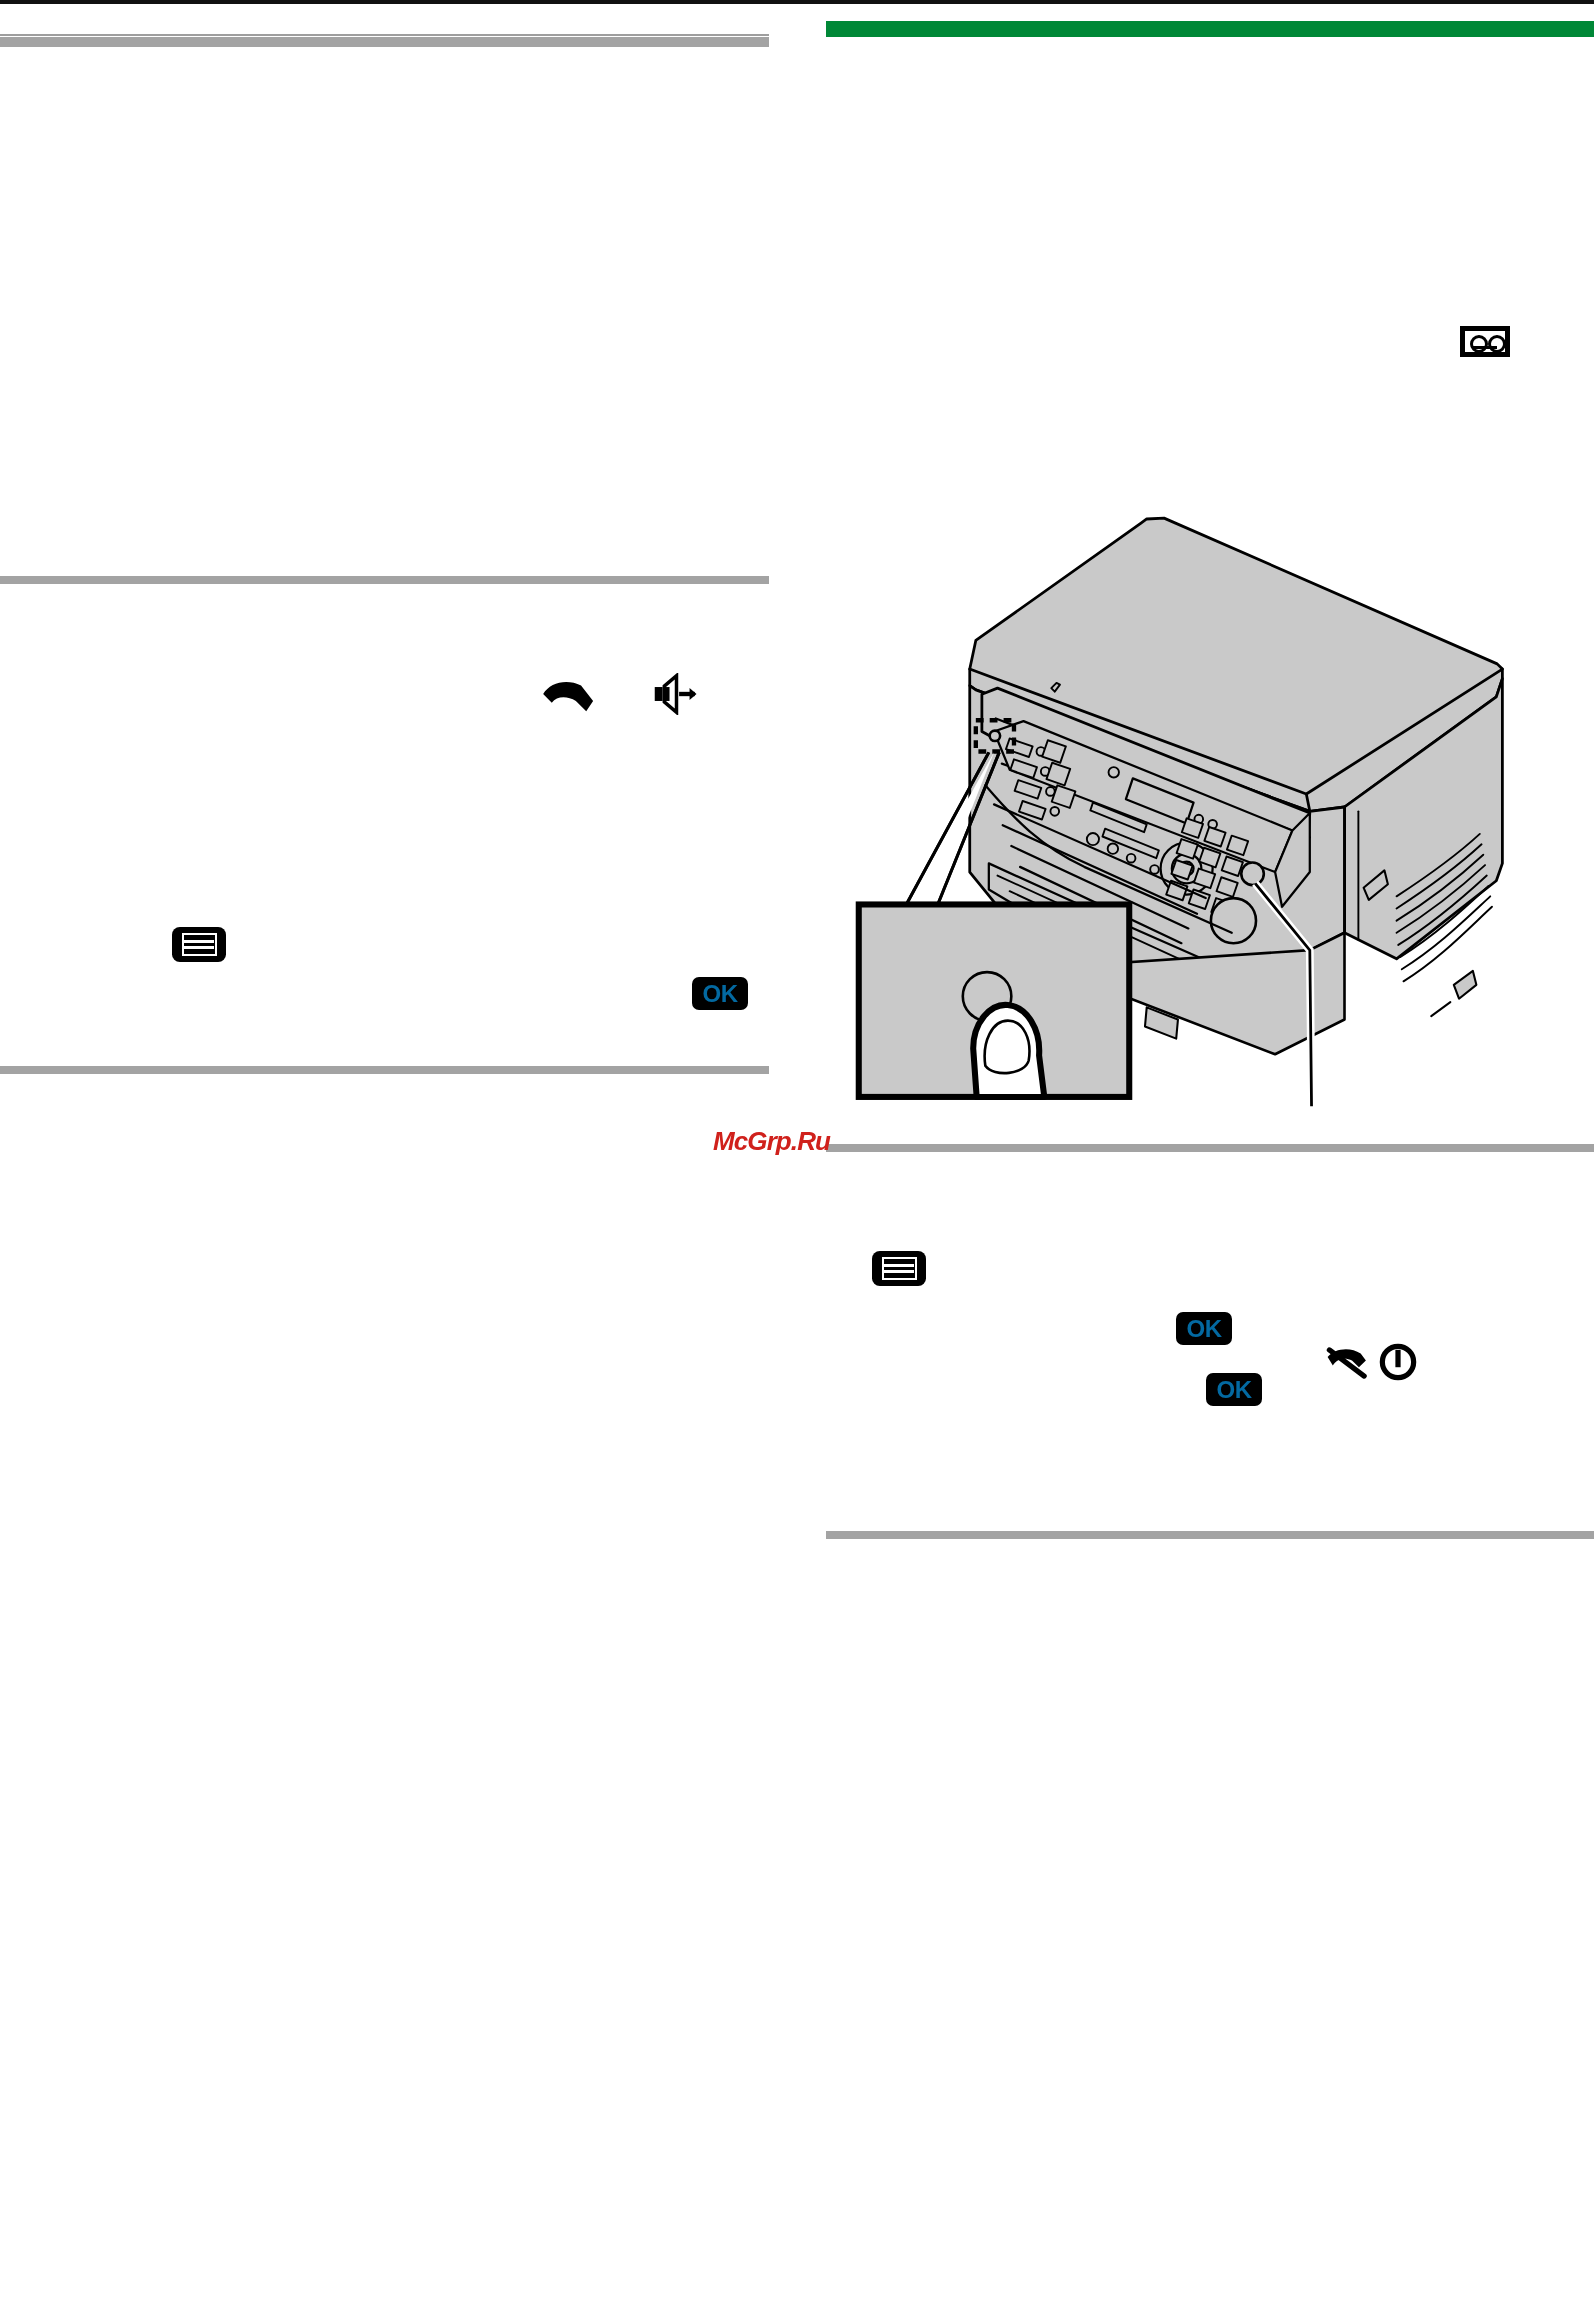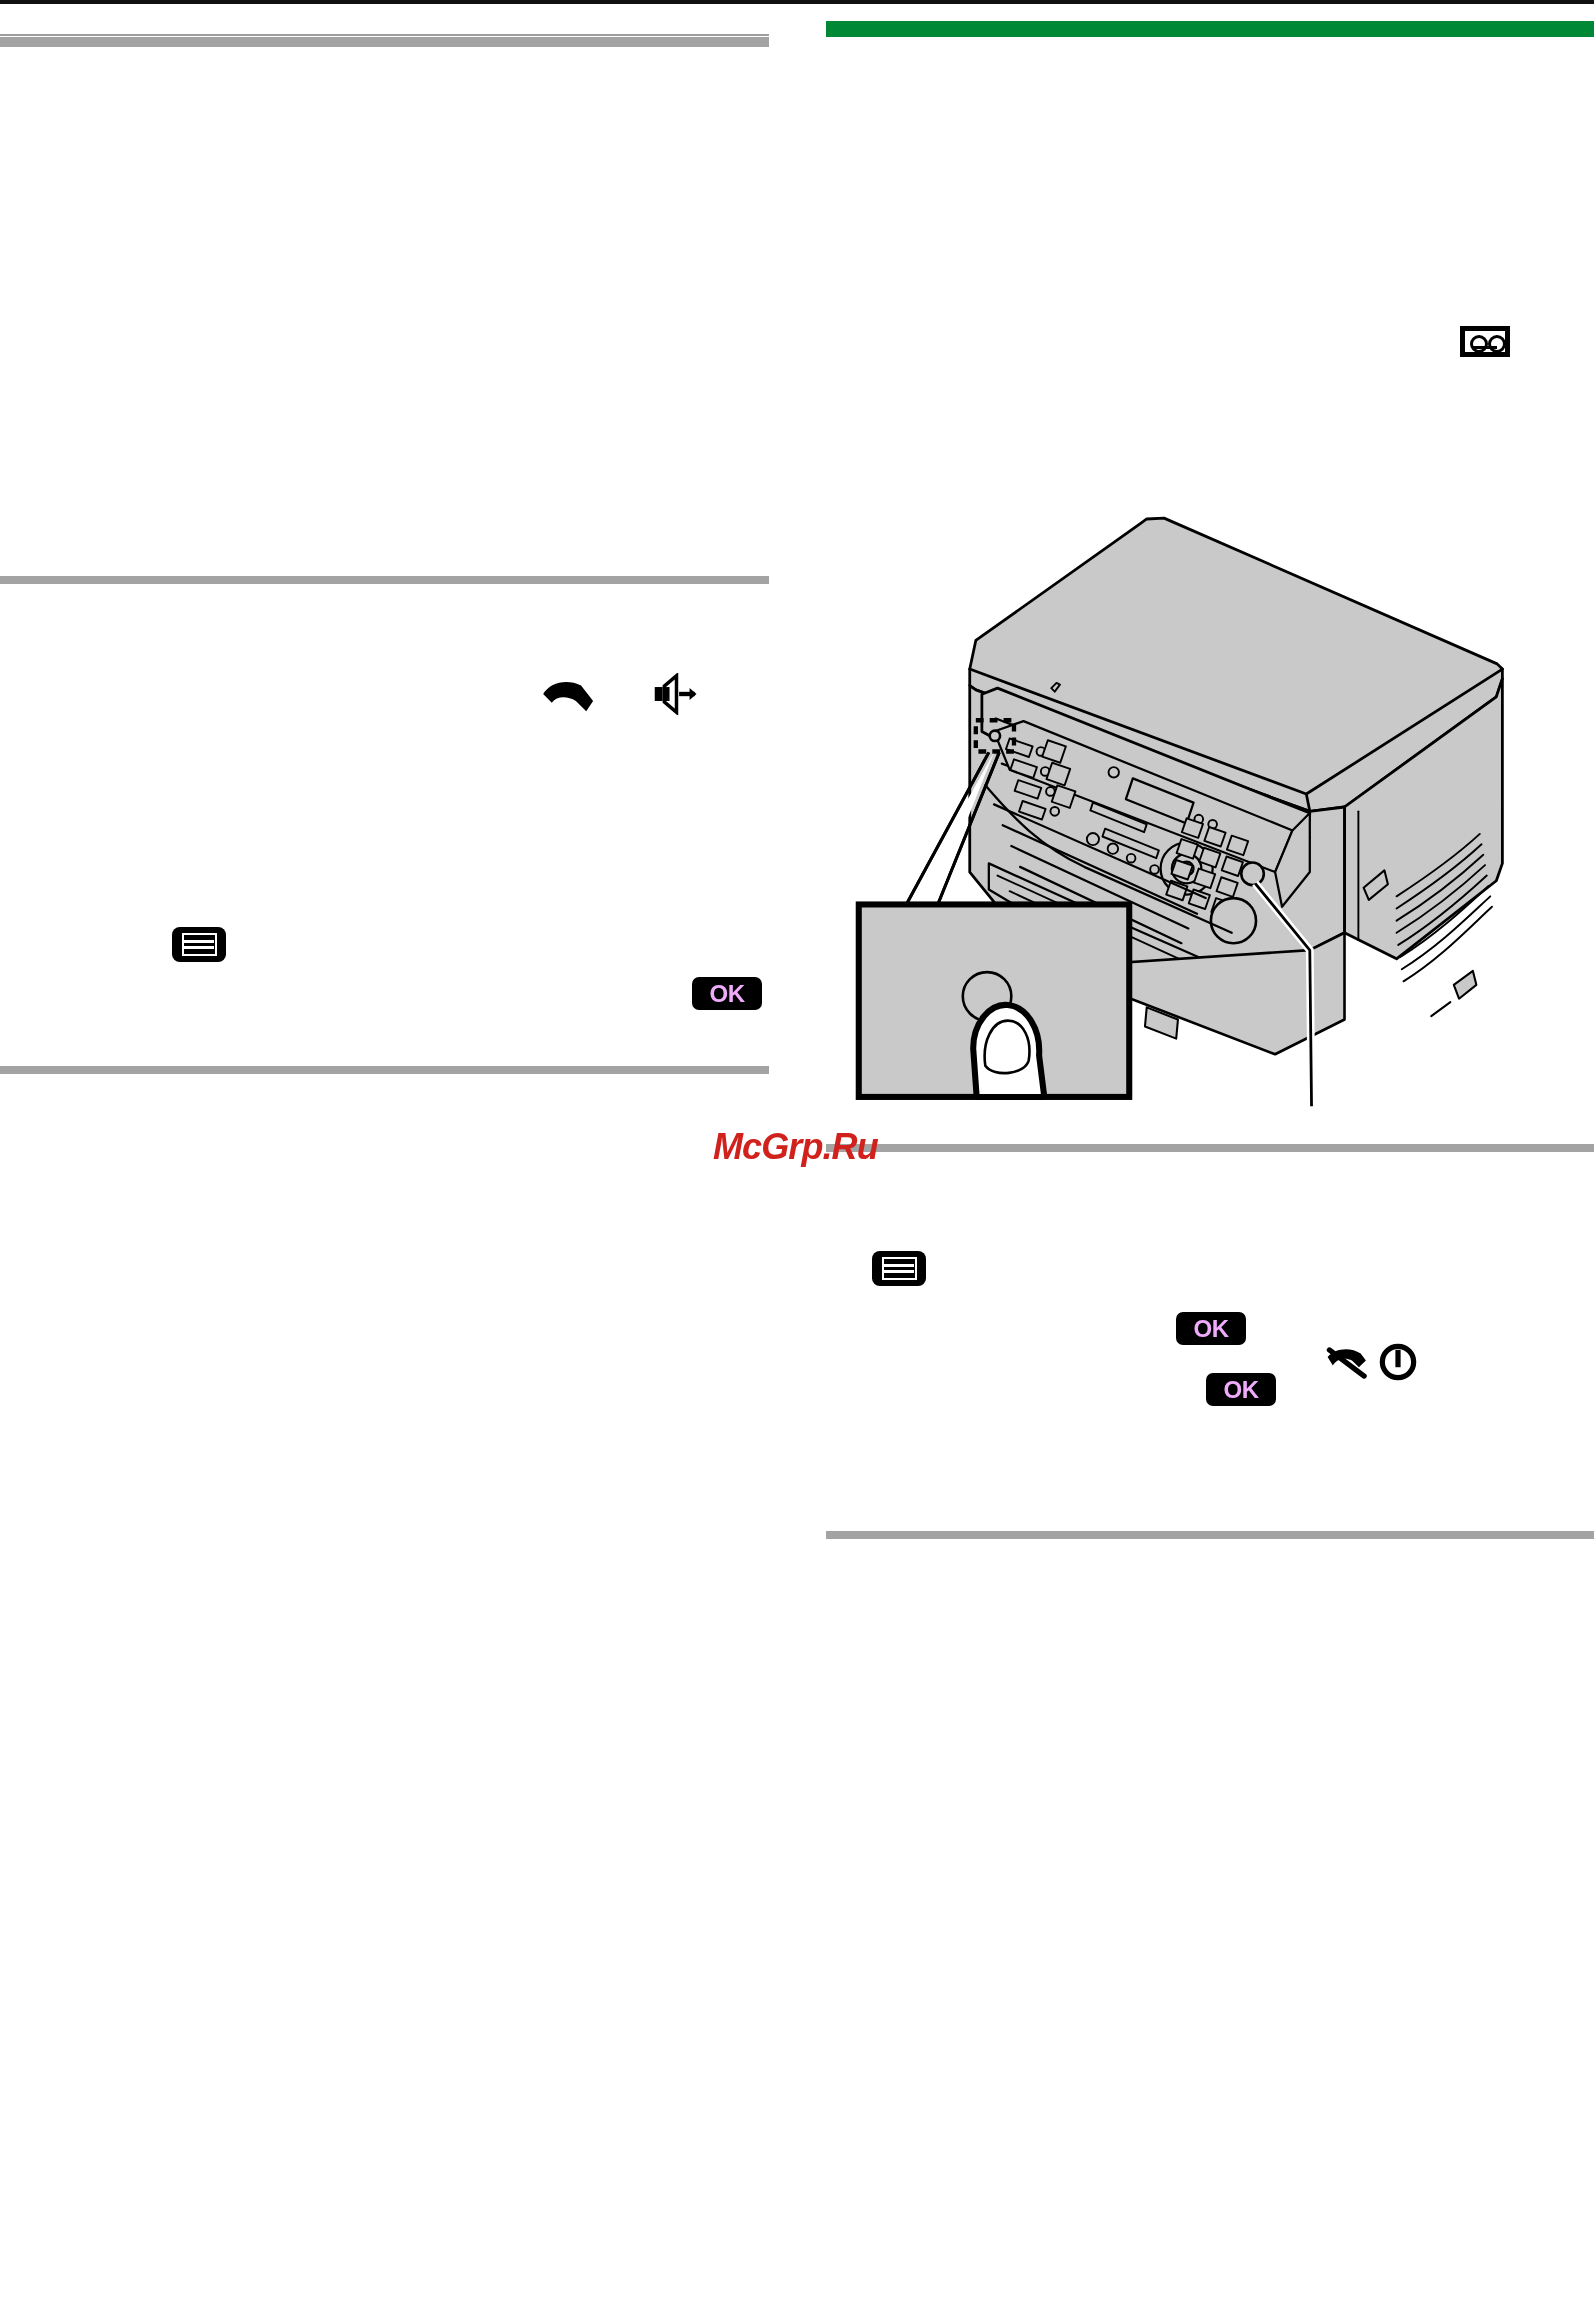--- a/index.html
+++ b/index.html
@@ -125,25 +125,25 @@
     left: 12px;
     width: 29.5px;
     height: 2.6px;
     background: #ffffff;
   }
   .icon-menu-button .bar.b1 { top: 13px; }
   .icon-menu-button .bar.b2 { top: 19px; }
 
   
   .icon-ok-button {
-    width: 70px;
+    width: 56px;
     height: 33px;
     background: #000000;
     border-radius: 7px;
-    color: #f0abfc;
+    color: #0369a1;
     font-family: "Liberation Sans", sans-serif;
     font-weight: bold;
     font-size: 24px;
     line-height: 33px;
     text-align: center;
     letter-spacing: -0.4px;
   }
 
   
   .icon-handset svg, .icon-speaker svg, .icon-handset-off svg, .icon-power svg {
@@ -166,21 +166,21 @@
 
   
   #watermark {
     position: absolute;
     left: 713px;
     top: 1126px;
     color: #d0211c;
     font-family: "Liberation Sans", sans-serif;
     font-style: italic;
     font-weight: bold;
-    font-size: 36px;
+    font-size: 26px;
     letter-spacing: -0.9px;
     white-space: nowrap;
     z-index: 5;
   }
 </style>
 </head>
 <body>
 
 <div id="page">
 

